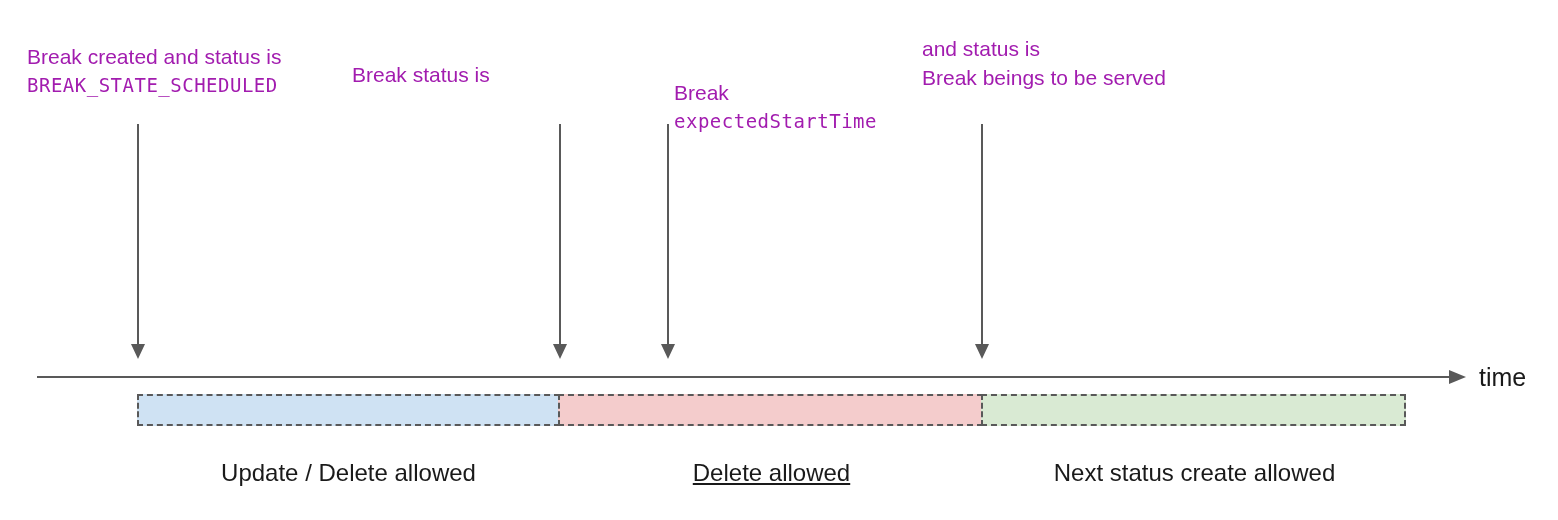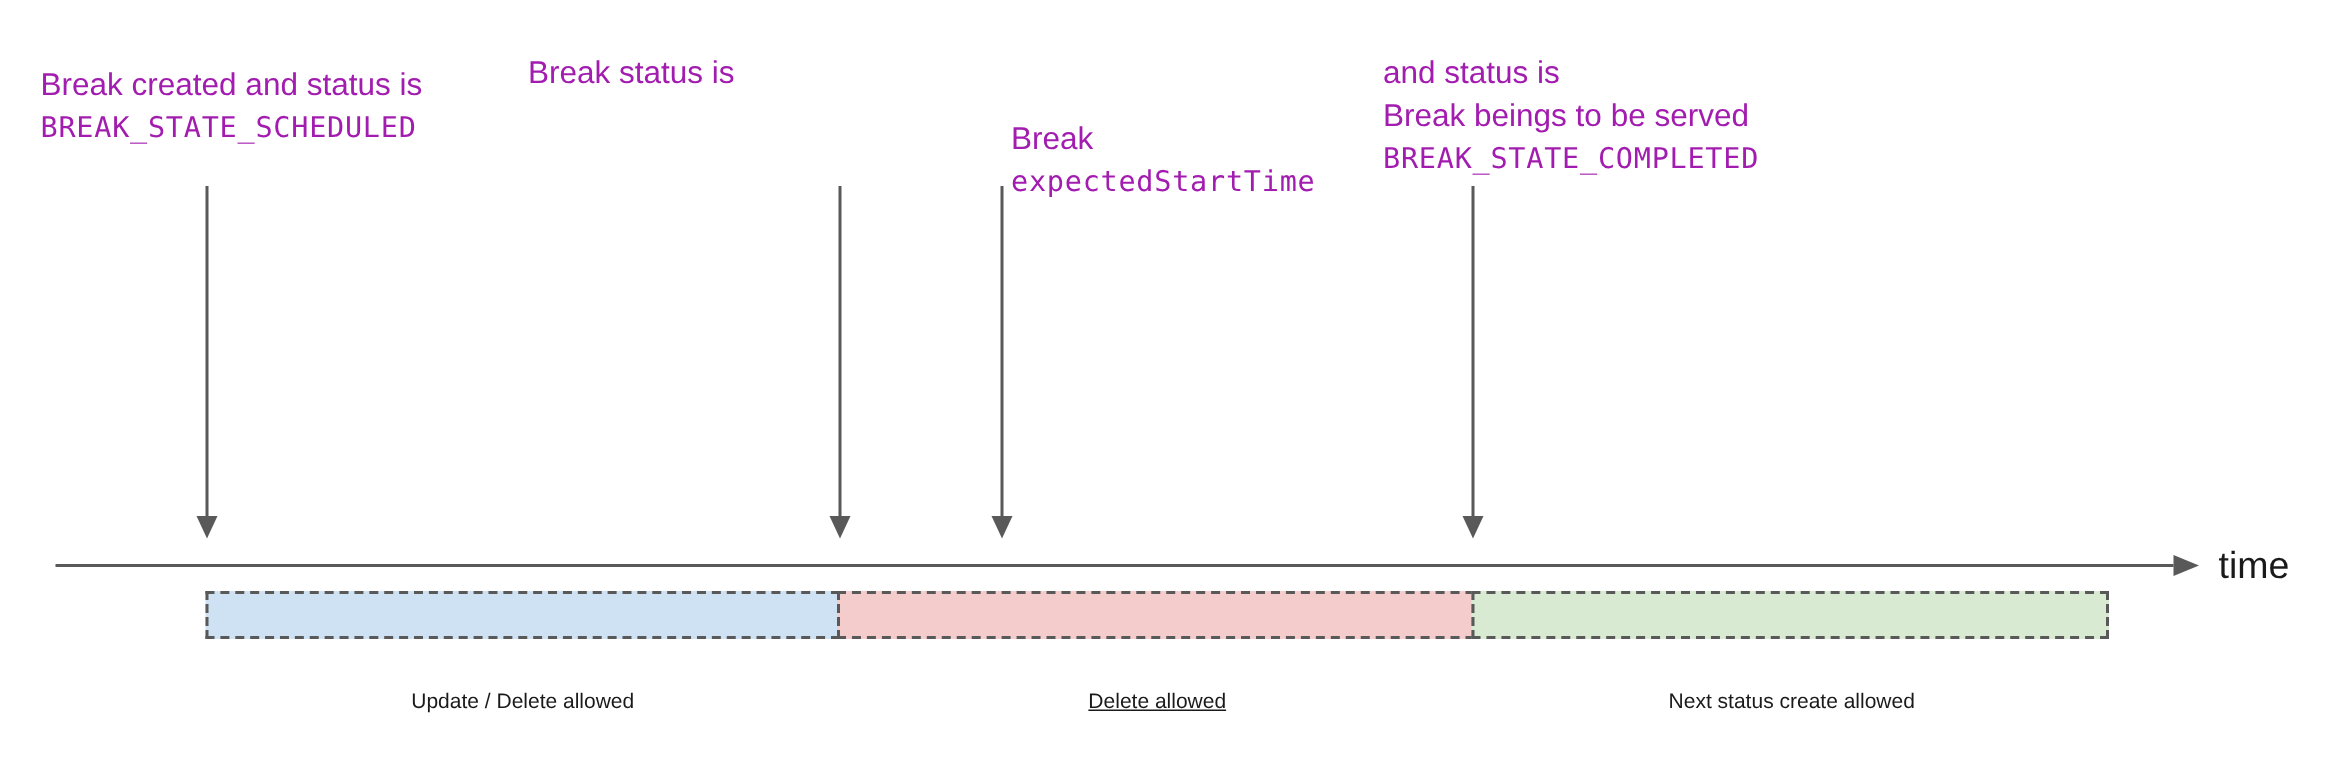--- a/index.html
+++ b/index.html
@@ -22,21 +22,21 @@
     color: #a21caf;
   }
   .annotation .mono {
     font-family: "DejaVu Sans Mono", monospace;
     font-size: 19px;
     letter-spacing: 0.5px;
   }
   .annotation div { height: 29px; }
 
   #annotation-1 { left: 27px;  top: 42px; }
-  #annotation-2 { left: 352px; top: 34px; text-align: right; }
+  #annotation-2 { left: 352px; top: 60px; text-align: right; }
   #annotation-3 { left: 674px; top: 42px; margin-top: 36px; }
   #annotation-4 { left: 922px; top: 34px; }
 
   svg.overlay {
     position: absolute;
     left: 0; top: 0;
     width: 1558px; height: 520px;
     pointer-events: none;
   }
 
@@ -46,21 +46,21 @@
     height: 32px;
     border: 2px dashed #595959;
   }
   #segment-1 { left: 137px; width: 423px; }
   #segment-2 { left: 558px; width: 425px; }
   #segment-3 { left: 981px; width: 425px; }
 
   .segment-label {
     position: absolute;
     top: 459px;
-    font-size: 14px;
+    font-size: 24px;
     text-align: center;
     color: #1a1a1a;
   }
   #segment-label-1 { left: 137px; width: 423px; }
   #segment-label-2 { left: 560px; width: 423px; text-decoration: underline; }
   #segment-label-3 { left: 983px; width: 423px; }
 
   .time-label {
     position: absolute;
     left: 1479px;
@@ -86,21 +86,20 @@
   </div>
 
   <div class="annotation" id="annotation-3">
     <div>Break</div>
     <div class="mono">expectedStartTime</div>
   </div>
 
   <div class="annotation" id="annotation-4">
     <div>and status is</div>
     <div>Break beings to be served</div>
-    <div class="mono">BREAK_STATE_COMPLETED</div>
   </div>
 
   <svg class="overlay" viewBox="0 0 1558 520" aria-hidden="true">
 
     <g fill="#595959" stroke="#595959">
       <line x1="138" y1="124" x2="138" y2="344" stroke-width="2"></line>
       <polygon points="131,344 145,344 138,359" stroke="none"></polygon>
     </g>
     <g fill="#595959" stroke="#595959">
       <line x1="560" y1="124" x2="560" y2="344" stroke-width="2"></line>

